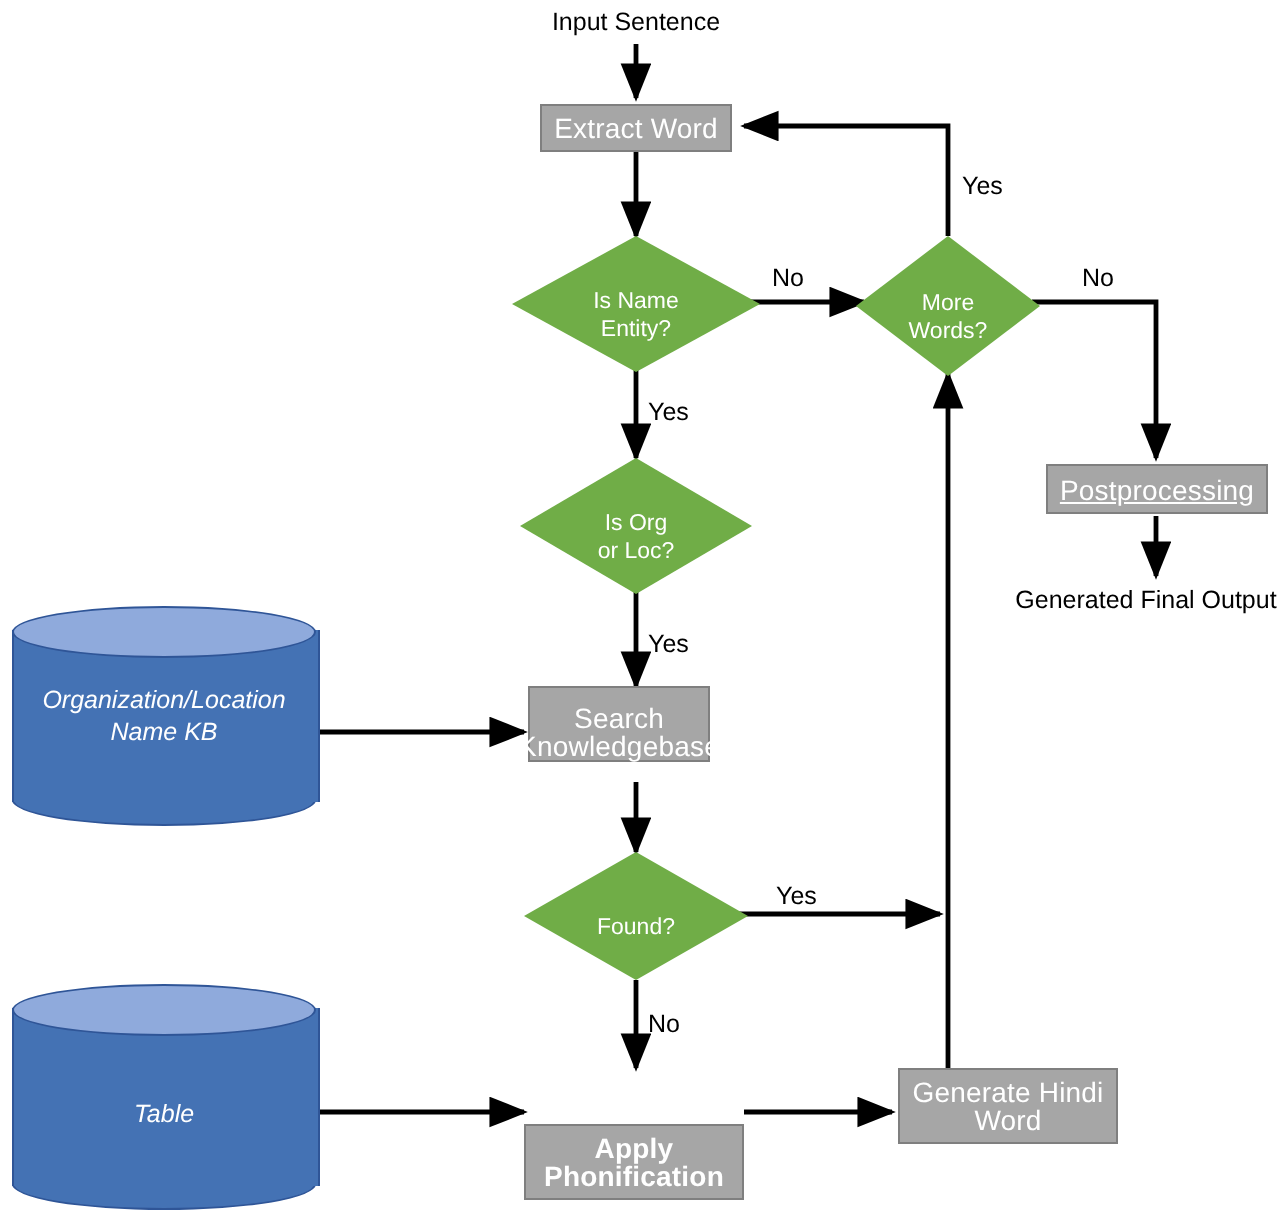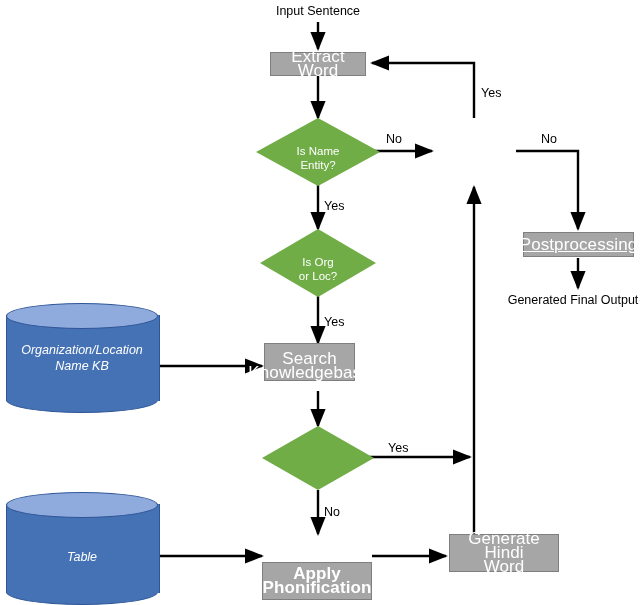--- a/index.html
+++ b/index.html
@@ -5,21 +5,21 @@
   html,body{margin:0;padding:0;background:#ffffff;}
   body{font-family:"Liberation Sans", sans-serif;}
   #canvas{position:relative;width:640px;height:605px;background:#fff;overflow:hidden;}
   svg#wires{position:absolute;left:0;top:0;width:640px;height:605px;}
 
   .node{position:absolute;box-sizing:border-box;display:flex;align-items:center;
         justify-content:center;text-align:center;}
 
   
   .proc{background:#a6a6a6;border:1px solid #7f7f7f;color:#ffffff;
-        font-size:17px;line-height:14px;letter-spacing:.1px;}
+        font-size:14px;line-height:14px;letter-spacing:.1px;}
 
   
   .decision{color:#ffffff;font-size:11.5px;line-height:14px;}
   .decision .dia{position:absolute;left:0;top:0;width:100%;height:100%;
                  background:#70ad47;
                  clip-path:polygon(50% 0%,100% 50%,50% 100%,0% 50%);}
   .decision .dtext{position:relative;z-index:2;width:100%;margin-top:12px;}
 
   
   .db{color:#ffffff;font-size:12.5px;line-height:16px;font-style:italic;}
@@ -99,20 +99,27 @@
   </div>
 
   <div class="node decision" style="left:256px;top:118px;width:124px;height:68px;">
     <span class="dia"></span>
     <span class="dtext">
       <span>Is Name</span><br>
       <span>Entity?</span>
     </span>
   </div>
 
+  <div class="node decision" style="left:428px;top:118px;width:92px;height:70px;">
+    <span class="dia"></span>
+    <span class="dtext">
+      <span>More</span><br>
+      <span>Words?</span>
+    </span>
+  </div>
 
   <div class="node decision" style="left:260px;top:229px;width:116px;height:68px;">
     <span class="dia"></span>
     <span class="dtext">
       <span>Is Org</span><br>
       <span>or Loc?</span>
     </span>
   </div>
 
   <div class="node proc" style="left:523px;top:232px;width:111px;height:25px;text-decoration:underline;">
@@ -135,20 +142,23 @@
 
   <div class="node proc" style="left:264px;top:343px;width:91px;height:38px;align-items:flex-end;">
     <span>
       <span>Search</span><br>
       <span>Knowledgebase</span>
     </span>
   </div>
 
   <div class="node decision" style="left:262px;top:426px;width:112px;height:64px;">
     <span class="dia"></span>
+    <span class="dtext">
+      <span>Found?</span>
+    </span>
   </div>
 
   <div class="node db" style="left:6px;top:492px;width:152px;height:113px;">
     <span class="bottom"></span>
     <span class="body"></span>
     <span class="top"></span>
     <span class="dbtext">
       <br>
       <span>Table</span>
     </span>

